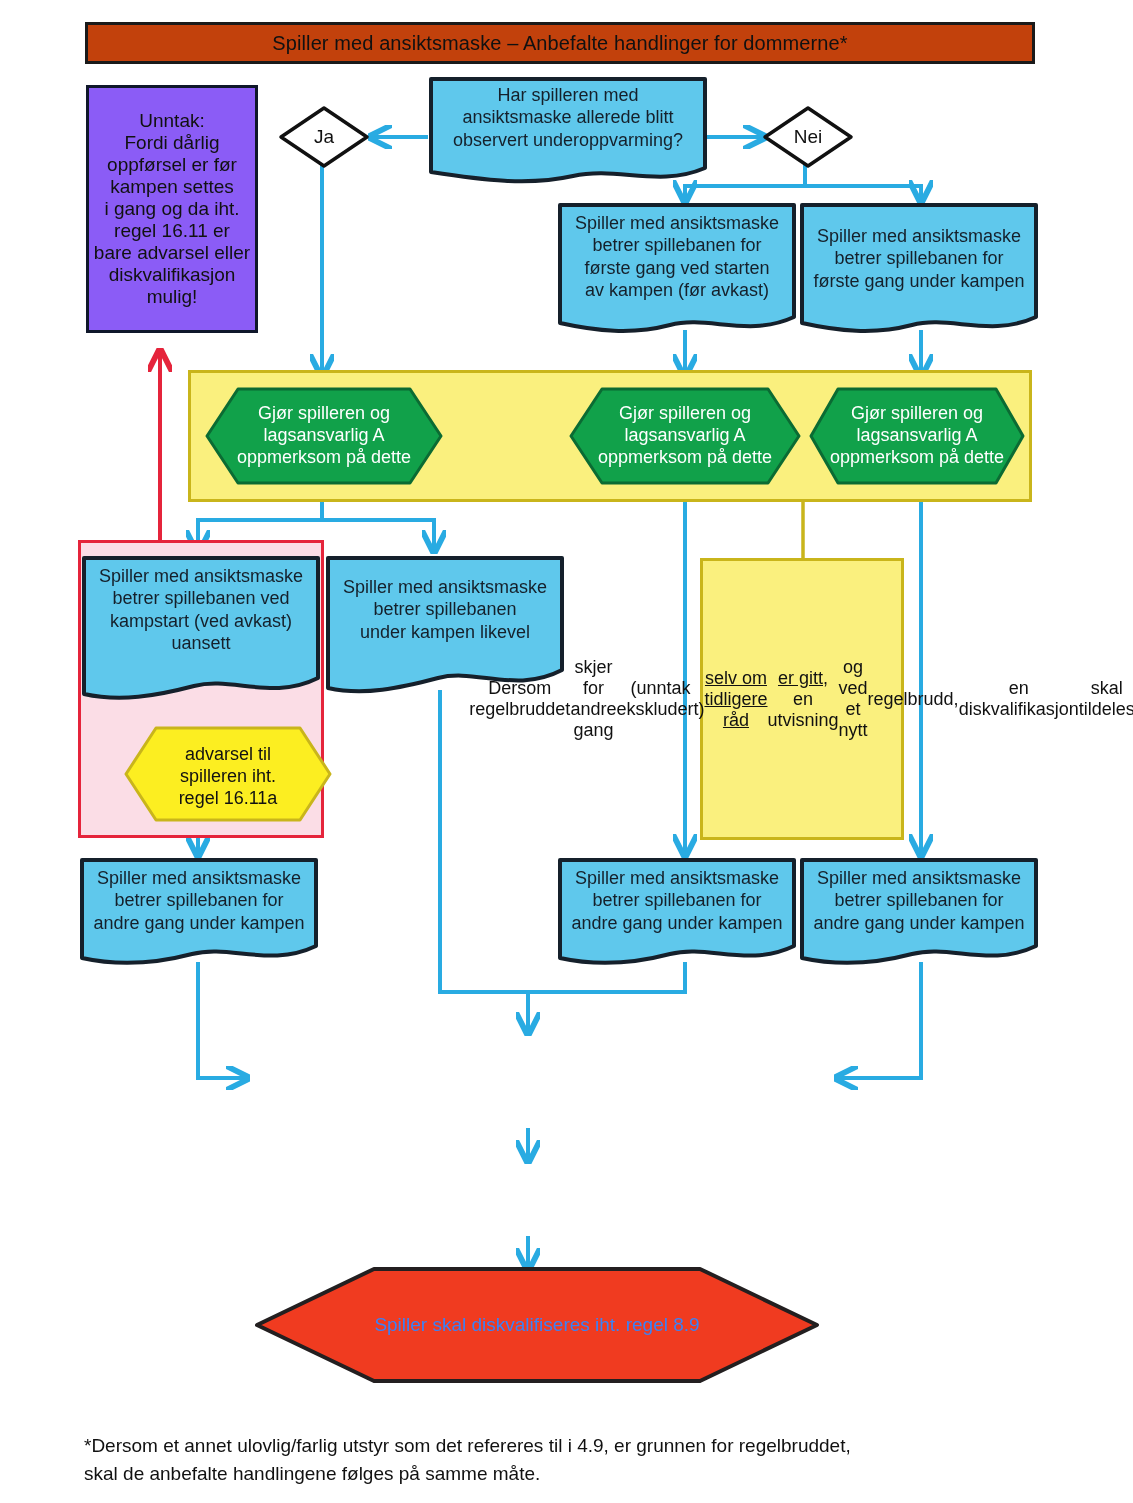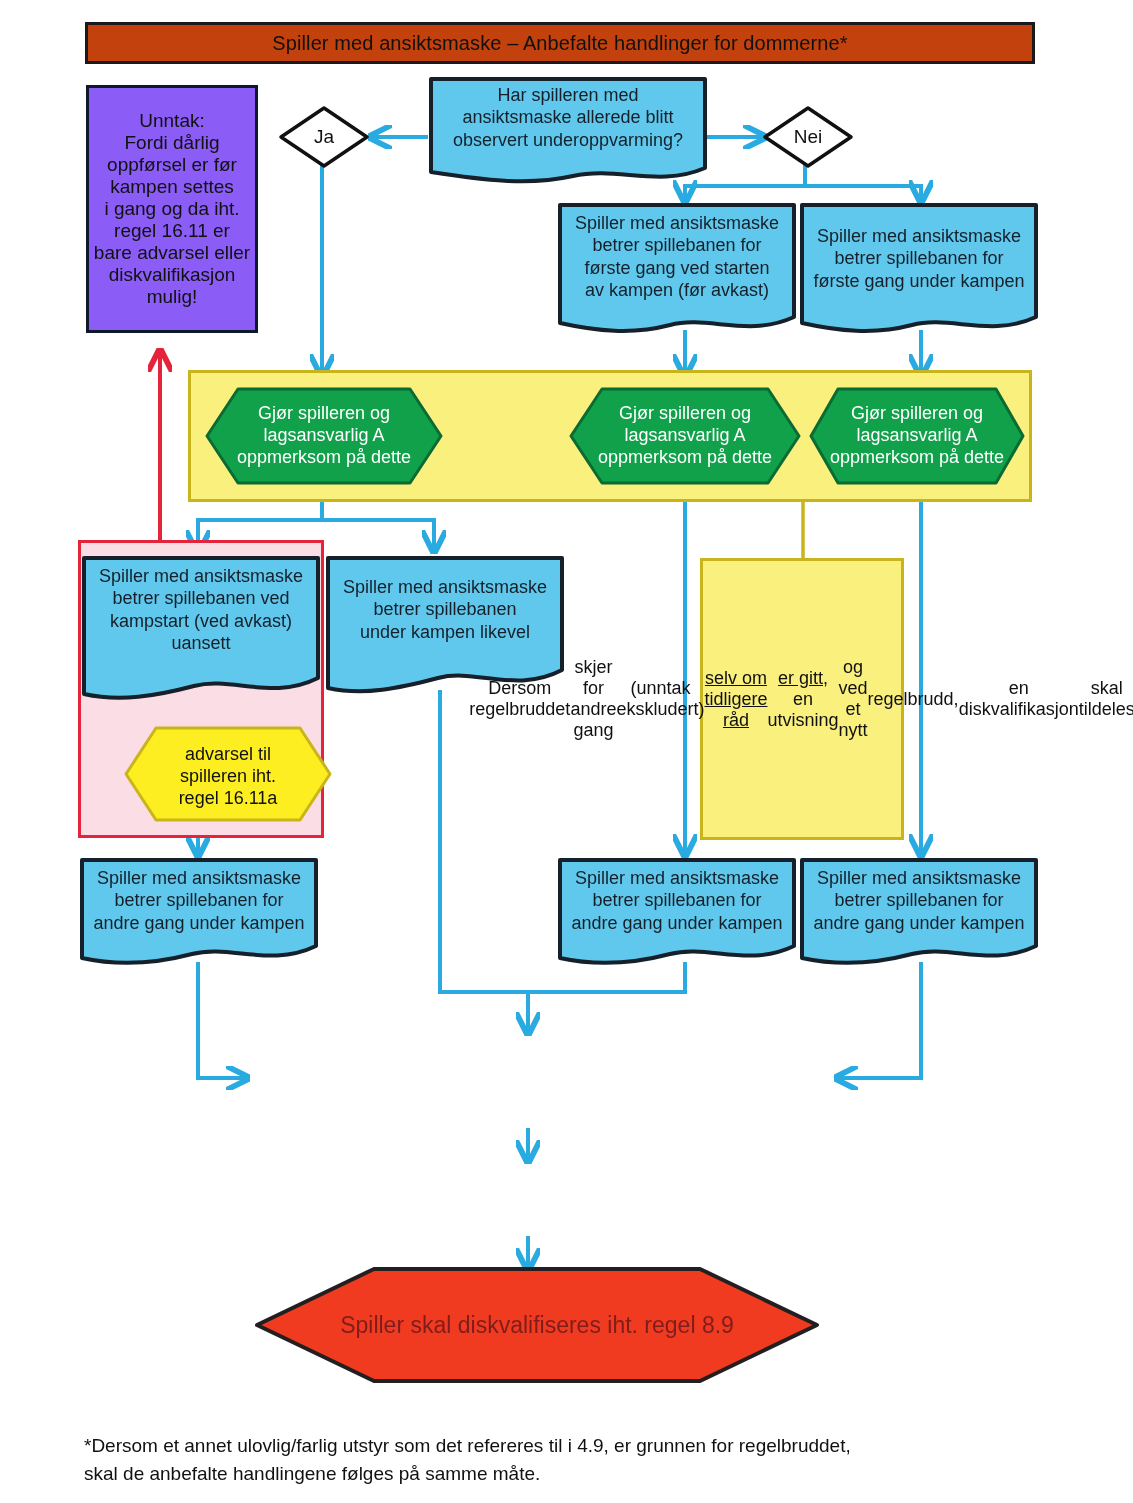--- a/index.html
+++ b/index.html
@@ -36,21 +36,21 @@
 
   
   .hexwrap{position:absolute;}
   .hexwrap svg{position:absolute;left:0;top:0;}
   .hexwrap .hl{position:absolute;left:0;top:0;width:100%;height:100%;
      display:flex;align-items:center;justify-content:center;text-align:center;line-height:1.22;}
 
   .hex-green .hl{color:#ffffff;font-size:18px;}
   .hex-yellow .hl{color:#111;font-size:18px;}
   .hex-magenta .hl{color:#ffffff;font-size:19px;}
-  .hex-red .hl{color:#7f1d1d;font-size:23px;justify-content:center;}
+  .hex-red .hl{color:#3b82f6;font-size:19px;justify-content:center;}
 
   
   #arrows{position:absolute;left:0;top:0;width:1133px;height:1503px;pointer-events:none;}
 
   .footnote{
     position:absolute;left:84px;top:1432px;width:960px;
     font-size:19px;color:#111;line-height:1.45;text-align:left;
   }
   .u{text-decoration:underline;}
 </style>

